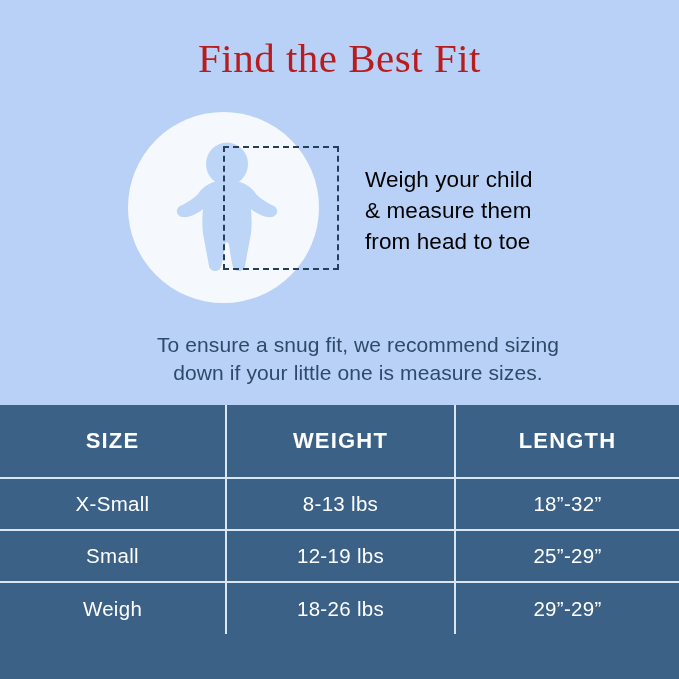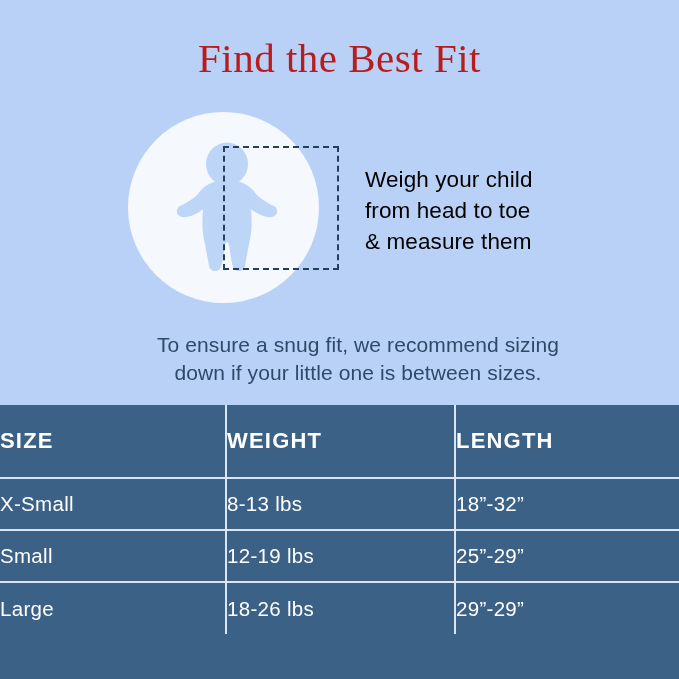--- a/index.html
+++ b/index.html
@@ -89,21 +89,21 @@
   .size-table table {
     width:679px;
     border-collapse:collapse;
     table-layout:fixed;
   }
   .size-table col.c1 { width:226px; }
   .size-table col.c2 { width:229px; }
   .size-table col.c3 { width:224px; }
 
   .size-table th, .size-table td {
-    text-align:left;
+    text-align:center;
     color:#ffffff;
     background:#3b6186;
     border-right:2px solid #dbe6f5;
     border-bottom:2px solid #dbe6f5;
     vertical-align:middle;
   }
   .size-table th:last-child, .size-table td:last-child { border-right:none; }
   .size-table tr:last-child td { border-bottom:none; }
 
   .size-table th {
@@ -153,27 +153,27 @@
                    C 76 44, 66 38, 52 38 Z"></path>
         </g>
       </svg>
     </div>
 
     <div class="dashbox"></div>
   </div>
 
   <div class="note">
     <div>Weigh your child</div>
+    <div>&amp; measure them</div>
     <div>from head to toe</div>
-    <div>&amp; measure them</div>
   </div>
 
   <div class="recommend">
     <div>To ensure a snug fit, we recommend sizing</div>
-    <div>down if your little one is between sizes.</div>
+    <div>down if your little one is measure sizes.</div>
   </div>
 
   <div class="size-table">
     <table>
       <colgroup>
         <col class="c1">
           <col class="c2">
           <col class="c3">
       </colgroup>
       <thead>
@@ -188,21 +188,21 @@
           <td>X-Small</td>
           <td>8-13 lbs</td>
           <td>18”-32”</td>
         </tr>
         <tr>
           <td>Small</td>
           <td>12-19 lbs</td>
           <td>25”-29”</td>
         </tr>
         <tr>
-          <td>Large</td>
+          <td>Weigh</td>
           <td>18-26 lbs</td>
           <td>29”-29”</td>
         </tr>
       </tbody>
     </table>
   </div>
 
 </div>
 
 </body></html>

